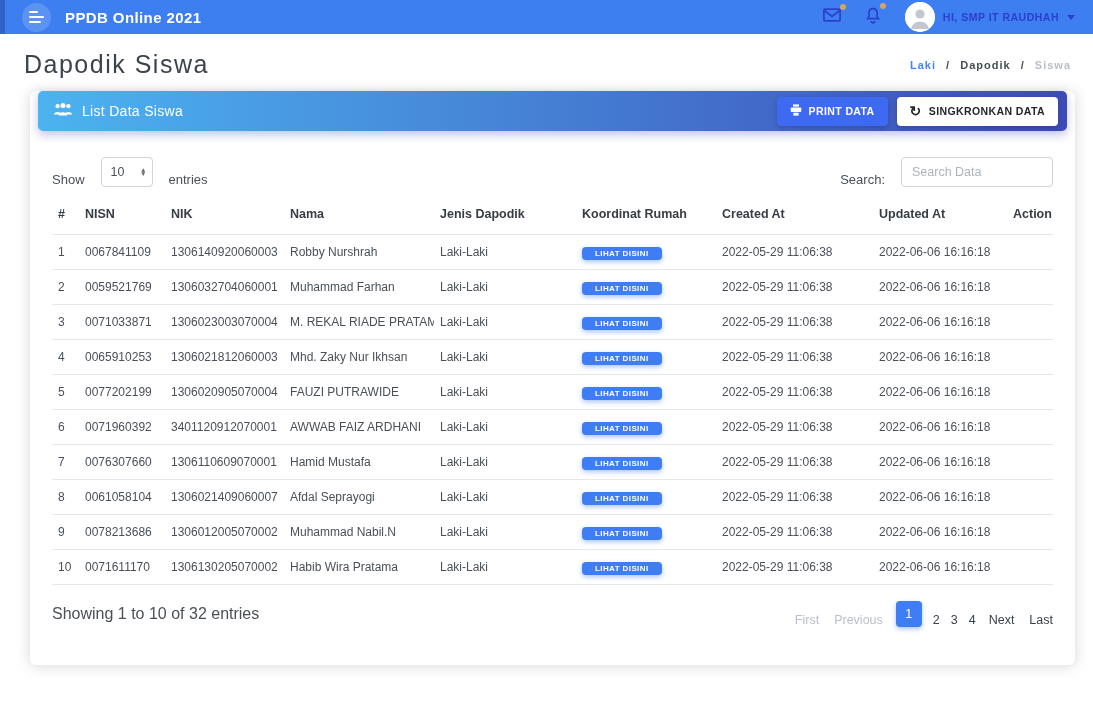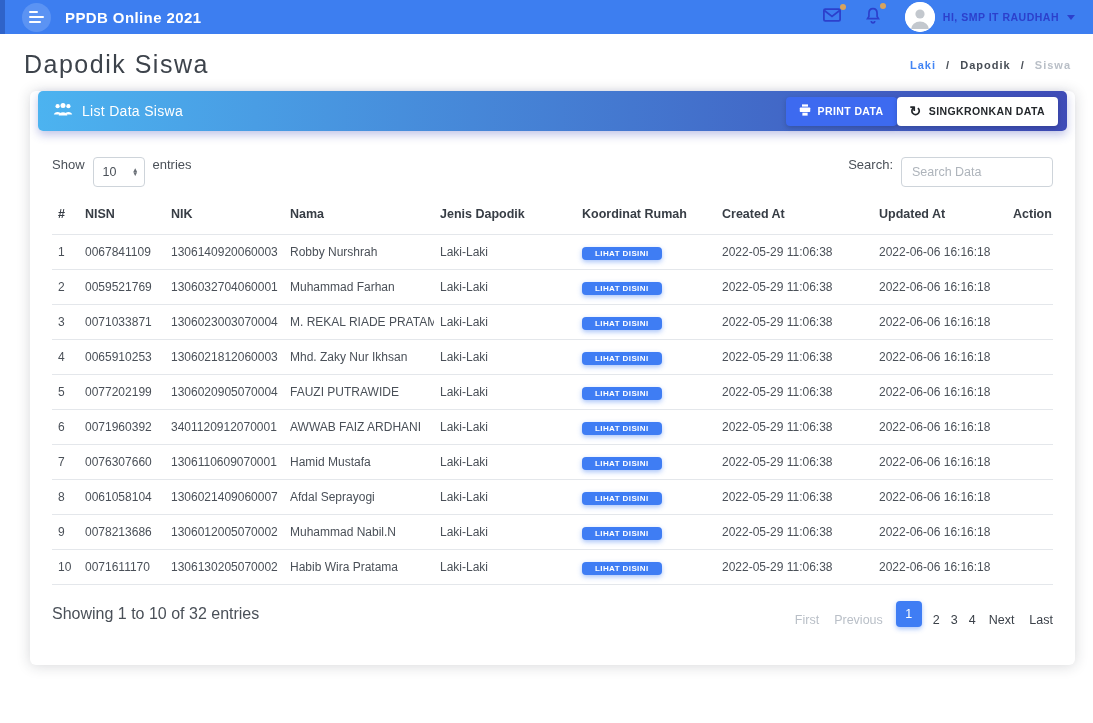--- a/index.html
+++ b/index.html
@@ -27,31 +27,31 @@
   .breadcrumb { font-size:11px; font-weight:700; letter-spacing:1px; }
   .breadcrumb .bc-home { color:#4285f4; cursor:pointer; }
   .breadcrumb .bc-mid { color:#474d55; cursor:pointer; }
   .breadcrumb .bc-sep { color:#474d55; margin:0 6px; }
   .breadcrumb .bc-cur { color:#b9bfc7; }
 
   
   .card { margin:10px 18px 0 30px; background:#fff; border-radius:6px; box-shadow:0 1px 14px rgba(33,40,50,.18); padding-bottom:38px; }
   .card-header { margin:-10px 8px 0; height:40px; border-radius:5px; background:linear-gradient(90deg,#4cb3f0,#3e4bb7); display:flex; align-items:center; padding:0 9px 0 15px; box-shadow:0 4px 10px rgba(62,75,183,.32); }
   .card-title { color:#fff; font-size:14px; letter-spacing:.3px; margin-left:9px; }
-  .header-actions { margin-left:auto; display:flex; }
+  .header-actions { margin-left:auto; display:flex; gap:9px; }
   .btn { height:29px; border-radius:4px; border:none; display:flex; align-items:center; gap:7px; padding:0 13px; font-family:inherit; font-size:10.5px; font-weight:700; letter-spacing:.4px; cursor:pointer; box-shadow:0 2px 5px rgba(0,0,0,.18); }
   .btn-print { background:#3d6af0; color:#fff; }
   .btn-sync  { background:#fff; color:#23272b; }
   .sync-glyph { font-size:14px; font-weight:700; line-height:1; }
 
   .card-body { padding:26px 22px 0; }
 
   
   .controls { display:flex; justify-content:space-between; align-items:center; margin-bottom:14px; font-size:13px; color:#4a5058; }
-  .show-group, .search-group { display:flex; align-items:flex-start; gap:8px; }
+  .show-group, .search-group { display:flex; align-items:flex-end; gap:16px; }
   .select-wrap { position:relative; }
   .select-wrap select { appearance:none; -webkit-appearance:none; width:52px; height:30px; border:1px solid #ced4da; border-radius:4px; padding:0 18px 0 9px; font-family:inherit; font-size:12.5px; color:#4a5058; background:#fff; cursor:pointer; }
   .sel-arrows { position:absolute; right:6px; top:50%; transform:translateY(-50%); display:flex; flex-direction:column; line-height:.62; font-size:6.5px; color:#6a7077; pointer-events:none; }
   .search-group input { width:152px; height:30px; border:1px solid #ced4da; border-radius:4px; padding:0 10px; font-family:inherit; font-size:12.5px; color:#4a5058; }
   .search-group input::placeholder { color:#aeb4bb; }
 
   
   table { width:100%; border-collapse:collapse; table-layout:fixed; }
   thead th { text-align:left; font-size:12.5px; font-weight:700; color:#373d45; padding:6px 6px 13px; }
   tbody tr { border-top:1px solid #e4e7eb; }

